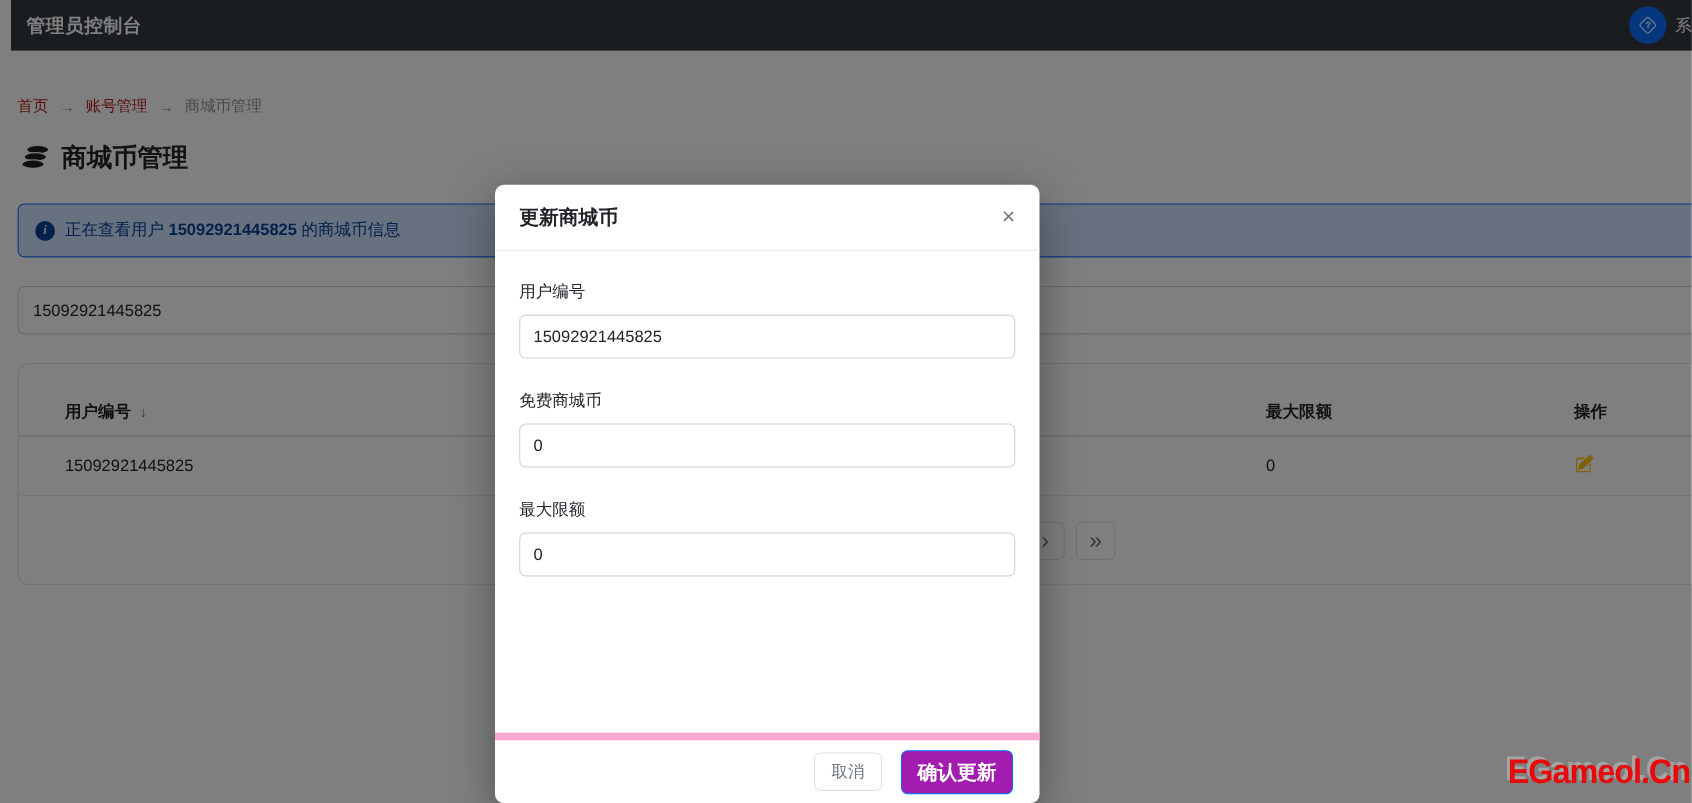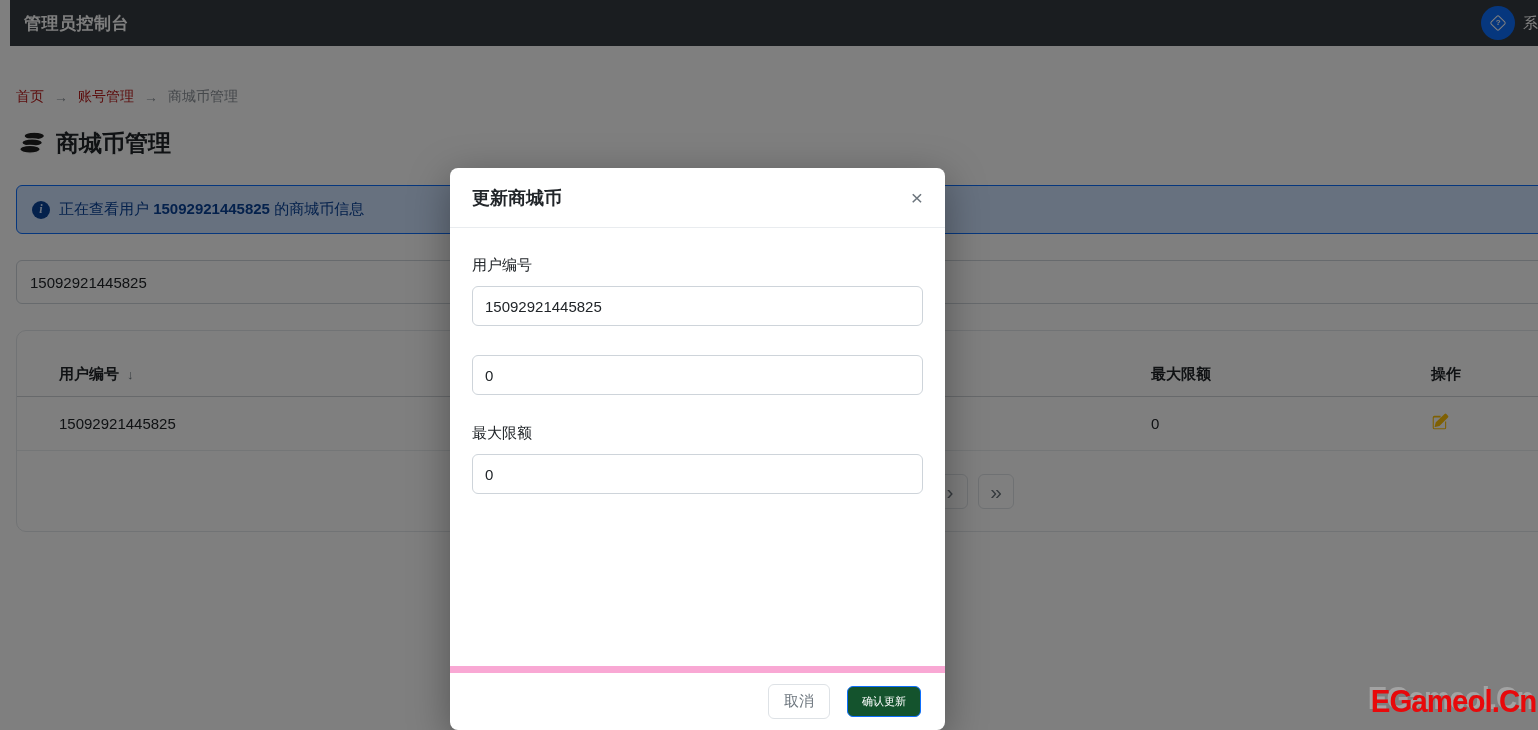--- a/index.html
+++ b/index.html
@@ -102,22 +102,22 @@
   }
   .modal-footer {
     height:64px; flex:0 0 auto; border-top:7px solid #f9a8d4;
     display:flex; align-items:center; justify-content:flex-end; gap:17px; padding:0 24px;
   }
   .btn-cancel {
     background:#fff; border:1px solid #dee2e6; border-radius:6px;
     color:#6c757d; font-size:15px; padding:7px 15px; cursor:pointer; font-family:inherit;
   }
   .btn-confirm {
-    background:#14532d; border:1px solid #0d6efd; border-radius:6px;
-    color:#fff; font-size:11px; font-weight:400; padding:7px 14px; cursor:pointer; font-family:inherit;
+    background:#a21caf; border:1px solid #0d6efd; border-radius:6px;
+    color:#fff; font-size:18px; font-weight:700; padding:7px 14px; cursor:pointer; font-family:inherit;
   }
 
   
   .watermark {
     position:absolute; right:2px; top:684px; z-index:30;
     font-size:31px; font-weight:800; letter-spacing:-1px; color:#e8090b;
     text-shadow:-3px -3px 0 #a3a3a3; transform:scaleX(.95); transform-origin:right;
     white-space:nowrap;
   }
 </style>
@@ -202,20 +202,21 @@
     <span class="modal-title">更新商城币</span>
     <button class="modal-close">×</button>
   </div>
 
   <div class="modal-body">
     <div class="form-group">
       <label class="form-label">用户编号</label>
       <input class="form-control" type="text" readonly="" value="15092921445825" style="">
     </div>
     <div class="form-group">
+      <label class="form-label">免费商城币</label>
       <input class="form-control" type="text" readonly="" value="0" style="">
     </div>
     <div class="form-group">
       <label class="form-label">最大限额</label>
       <input class="form-control" type="text" readonly="" value="0" style="">
     </div>
   </div>
 
   <div class="modal-footer">
     <button class="btn-cancel">取消</button>

